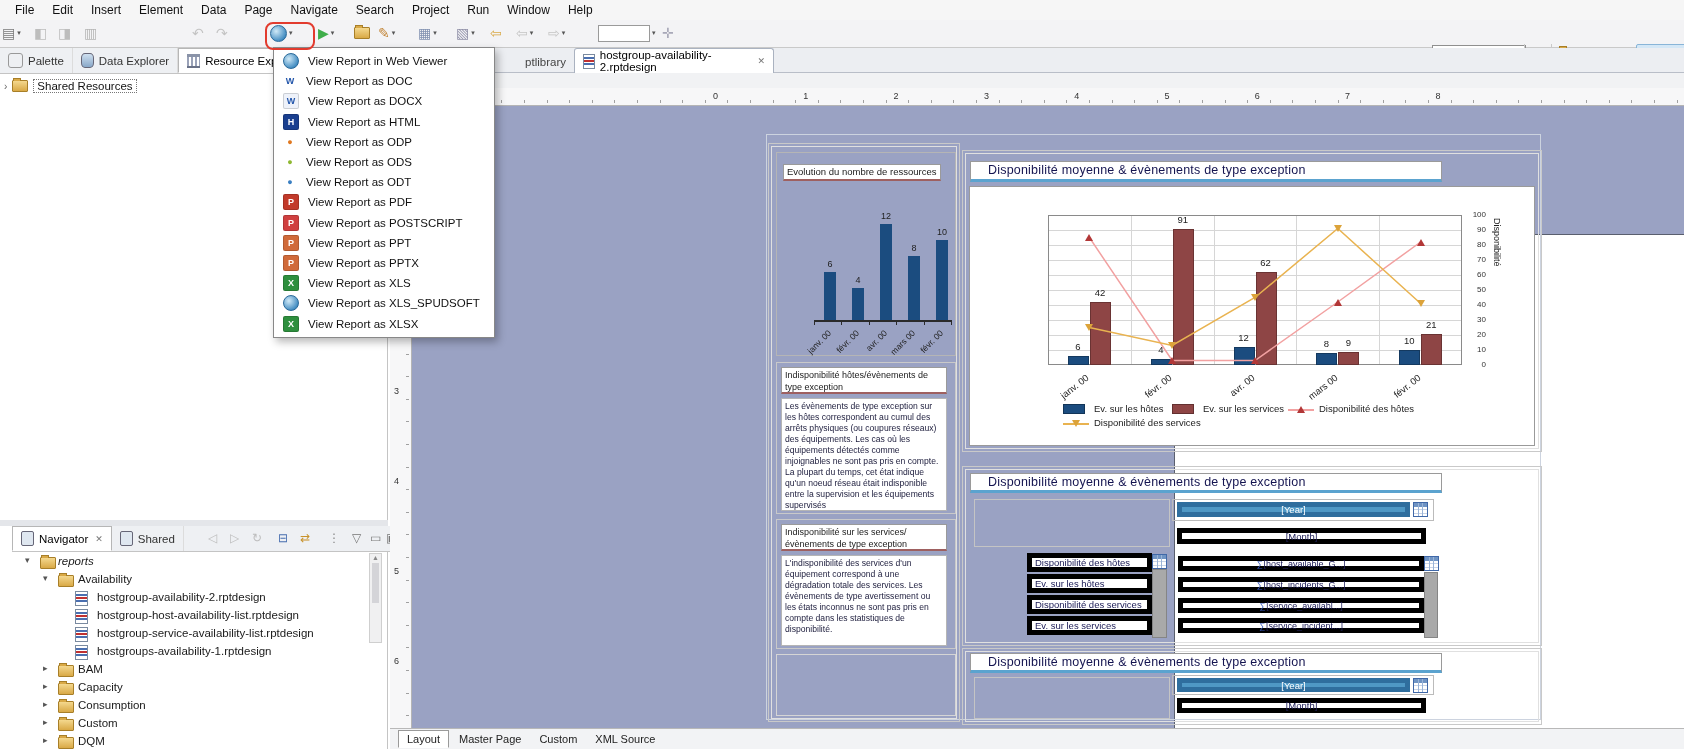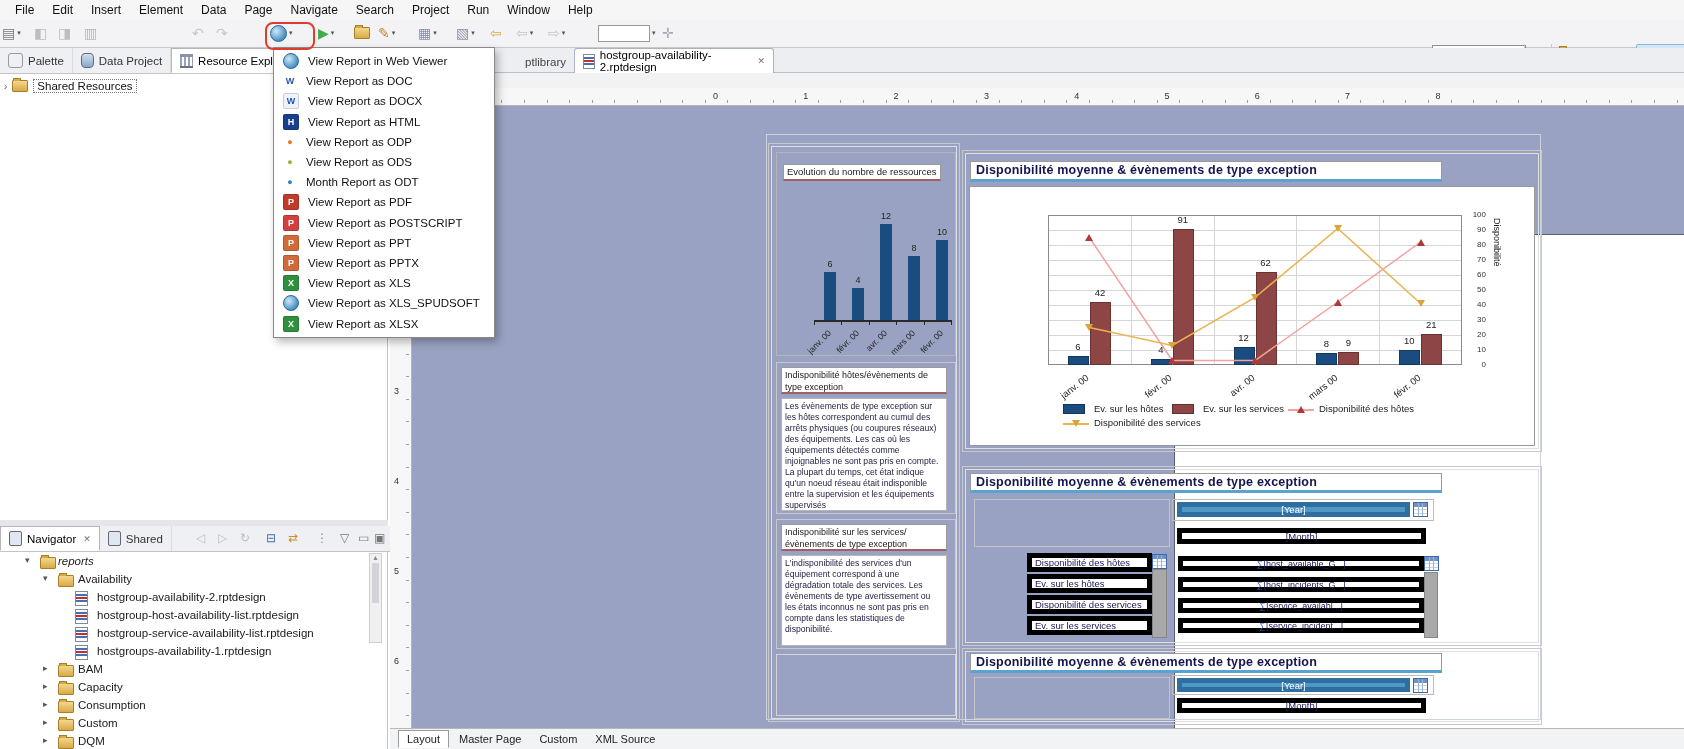--- a/index.html
+++ b/index.html
@@ -45,21 +45,21 @@
           background-image:repeating-linear-gradient(180deg,transparent 0 21.6px,#a0a0a0 21.6px 22.6px);background-size:3px 100%;background-position:16px 0;background-repeat:no-repeat}
   .rnum{position:absolute;font-size:9px;color:#333}
   #canvas{position:absolute;left:412px;top:106px;width:1272px;height:622px;background:#9aa2c3}
   #page{position:absolute;left:762px;top:128px;width:783px;height:600px;background:#fff;border:1px solid #5a5f6e;box-sizing:border-box}
   #botstrip{position:absolute;left:390px;top:728px;width:1294px;height:21px;background:#f2f3f5;border-top:1px solid #b8b8b8;box-sizing:border-box;display:flex;align-items:center;padding-left:8px;gap:2px}
   .btab{font-size:11px;color:#222;padding:2px 8px}
   .btab.sel{background:#fff;border:1px solid #9a9a9a;border-bottom:1px solid #fff}
   
   .box{position:absolute;box-sizing:border-box;border:1px solid #c6c6c6}
   .sect-title{position:absolute;box-sizing:border-box;border:1px solid #9a9a9a;border-bottom:3px solid #5ba3cf;
-              font-weight:bold;font-size:12.5px;color:#141450;padding-left:5px;line-height:16px;letter-spacing:.2px;background:#fff}
+              font-weight:normal;font-size:12.5px;color:#141450;padding-left:17px;line-height:16px;letter-spacing:.2px;background:#fff}
   .rtitle{position:absolute;box-sizing:border-box;border:1px solid #9a9a9a;border-bottom:2px solid #9e6060;background:#fff;color:#1a1a1a}
   .tbody{position:absolute;box-sizing:border-box;border:1px solid #b5b5b5;font-size:8.6px;line-height:11px;color:#1c1c3c;padding:2px 3px;background:#fff}
   .cell{position:absolute;box-sizing:border-box;border:5px solid #000000;font-size:9.5px;color:#20205a;background:#fff;display:flex;align-items:center}
   .cell.ctr{justify-content:center}
   .graybar{position:absolute;background:#a9a9a9;border:1px solid #858585;box-sizing:border-box}
   .catlab{position:absolute;font-size:9.5px;color:#222;text-align:right;transform-origin:100% 0;white-space:nowrap}
   .vlab{position:absolute;font-size:9.5px;color:#222;text-align:center}
   .tri-u{width:0;height:0;border-left:4px solid transparent;border-right:4px solid transparent;border-bottom:7px solid #b23737;position:absolute}
   .tri-d{width:0;height:0;border-left:4px solid transparent;border-right:4px solid transparent;border-top:7px solid #dca33a;position:absolute}
   
@@ -166,38 +166,38 @@
       </div>
     </div>
 
   <div class="ptabs" id="pt-tabs" style="left:0;top:48px;width:390px;height:26px">
       <div class="ptab">
         <div class="pal"></div>
         <span>Palette</span>
       </div>
       <div class="ptab">
         <div class="dbic"></div>
-        <span>Data Project</span>
+        <span>Data Explorer</span>
       </div>
       <div class="ptab sel">
         <div class="bank"></div>
         <span>Resource Explorer</span>
         <span class="xg">✕</span>
       </div>
     </div>
   <div class="abs" style="left:0;top:74px;width:388px;height:446px;background:#fff;border-right:1px solid #c4c4c4;box-sizing:border-box">
     <div style="position:absolute;left:4px;top:5px;display:flex;align-items:center;gap:5px">
       <span class="chev">›</span>
       <span class="fold"></span>
       <span style="font-size:11.5px;color:#111;border:1px dotted #777;padding:0 3px">Shared Resources</span>
     </div>
   </div>
 
   <div class="abs" style="left:0;top:520px;width:388px;height:6px;background:#e4e6ea"></div>
-  <div class="ptabs" id="pb-tabs" style="left:0;top:526px;width:390px;height:26px">
+  <div class="ptabs" id="pb-tabs" style="left:12px;top:526px;width:390px;height:26px">
       <div class="ptab sel">
         <div class="dbic" style="border-radius: 2px; background: rgb(223, 231, 240);"></div>
         <span>Navigator</span>
         <span class="xg">✕</span>
       </div>
       <div class="ptab">
         <div class="dbic" style="border-radius: 2px; background: rgb(223, 231, 240);"></div>
         <span>Shared</span>
       </div>
       <span style="position: absolute; left: 196px; top: 5px; font-size: 12px; color: rgb(189, 189, 189);">◁</span>
@@ -501,21 +501,21 @@
       <div class="vmi" style="top: 83.8px;">
         <div class="vic" style="background: rgb(255, 255, 255); color: rgb(224, 120, 32); border: none;">●</div>
         <span>View Report as ODP</span>
       </div>
       <div class="vmi" style="top: 104px;">
         <div class="vic" style="background: rgb(255, 255, 255); color: rgb(143, 184, 50); border: none;">●</div>
         <span>View Report as ODS</span>
       </div>
       <div class="vmi" style="top: 124.2px;">
         <div class="vic" style="background: rgb(255, 255, 255); color: rgb(58, 127, 194); border: none;">●</div>
-        <span>Month Report as ODT</span>
+        <span>View Report as ODT</span>
       </div>
       <div class="vmi" style="top: 144.4px;">
         <div class="vic" style="background: rgb(194, 58, 42); color: rgb(255, 255, 255); border: 1px solid rgba(0, 0, 0, 0.15);">P</div>
         <span>View Report as PDF</span>
       </div>
       <div class="vmi" style="top: 164.6px;">
         <div class="vic" style="background: rgb(208, 64, 64); color: rgb(255, 255, 255); border: 1px solid rgba(0, 0, 0, 0.15);">P</div>
         <span>View Report as POSTSCRIPT</span>
       </div>
       <div class="vmi" style="top: 184.8px;">

